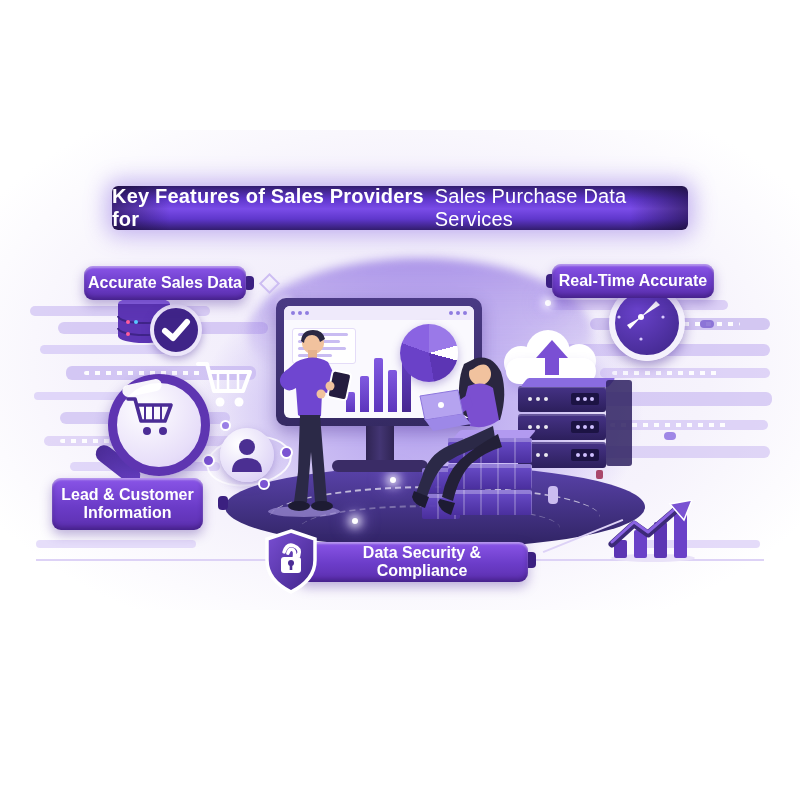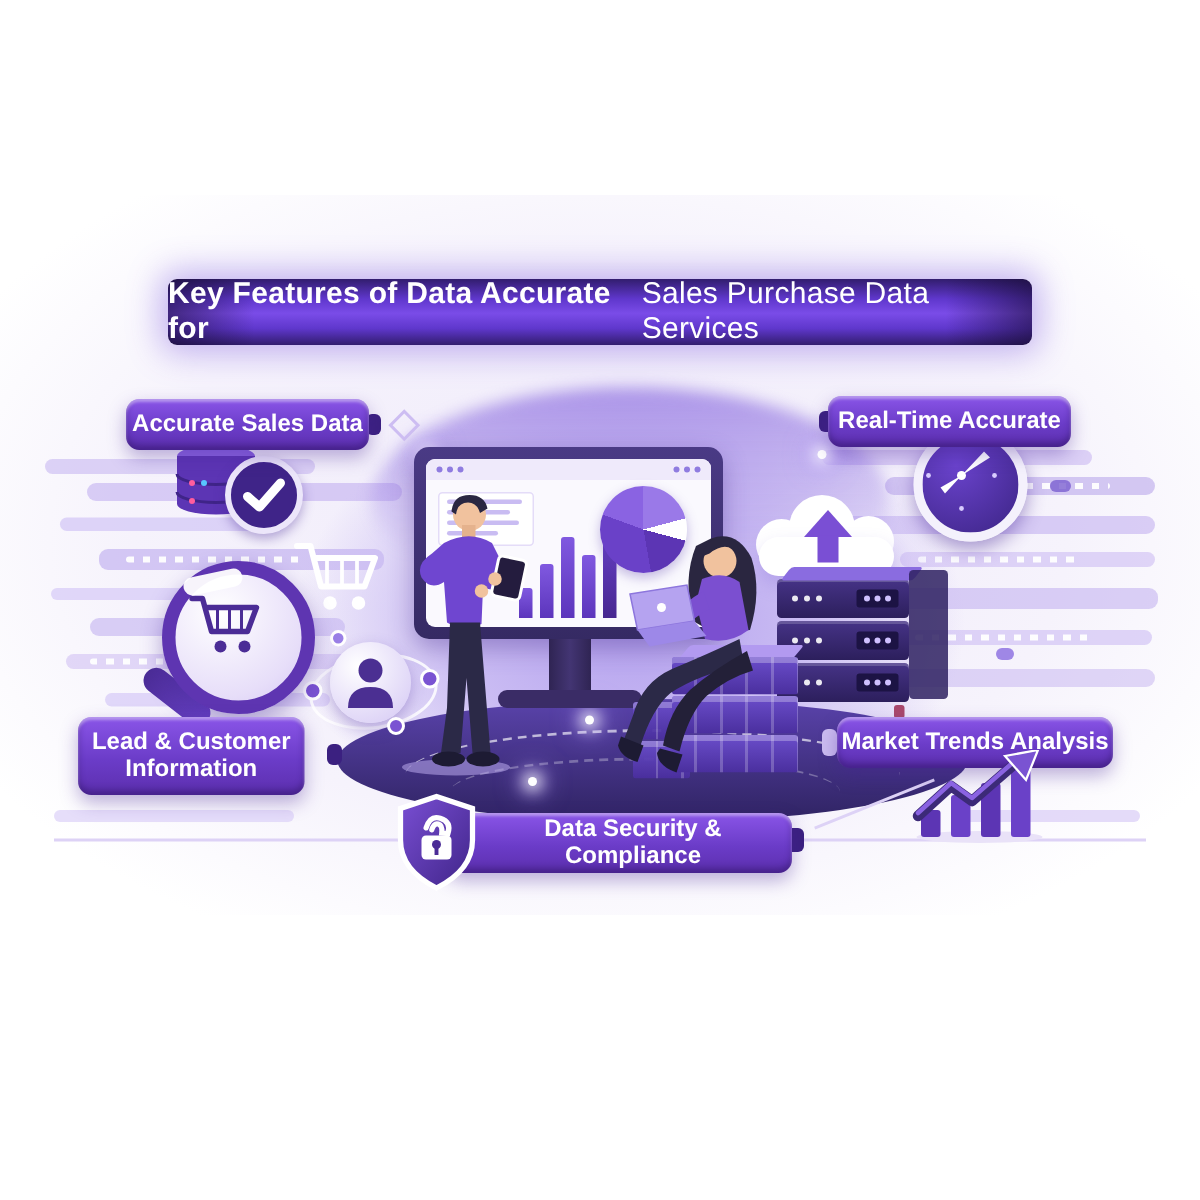--- a/index.html
+++ b/index.html
@@ -113,21 +113,21 @@
   <div class="abs arc" style="left:270px;top:486px;width:330px;height:60px;"></div>
   <div class="abs arc" style="left:300px;top:505px;width:260px;height:44px;opacity:.45"></div>
   <div class="glint" style="left:390px;top:477px;"></div>
   <div class="glint" style="left:497px;top:468px;"></div>
   <div class="glint" style="left:352px;top:518px;"></div>
   <div class="glint" style="left:545px;top:300px;"></div>
   <div class="glint" style="left:282px;top:300px;"></div>
   <div class="pinkflare" style="left:298px;top:392px;"></div>
 
   <div class="abs banner">
-    <span class="t1">Key Features of Data Accurate for</span>
+    <span class="t1">Key Features of Sales Providers for</span>
     <span class="t2">Sales Purchase Data Services</span>
   </div>
 
   <div class="abs mon-frame"></div>
   <div class="abs mon-screen">
     <div class="chromebar">
       <span class="cdot" style="left:7px"></span>
         <span class="cdot" style="left:14px"></span>
         <span class="cdot" style="left:21px"></span>
       <span class="cdot" style="right:21px"></span>
@@ -338,23 +338,20 @@
   <div class="pill" style="left:552px;top:264px;width:162px;height:34px;font-size:16px;">
     <span>Real-Time Accurate</span>
   </div>
   <div class="knob" style="left:546px;top:274px;width:10px;height:14px;"></div>
 
   <div class="pill" style="left:52px;top:478px;width:151px;height:52px;font-size:16px;padding:0 8px;box-sizing:border-box;">
     <span>Lead &amp; Customer Information</span>
   </div>
   <div class="knob" style="left:218px;top:496px;width:10px;height:14px;"></div>
 
-  <div class="pill" style="left:558px;top:478px;width:184px;height:34px;font-size:16px;">
-    <span>Market Trends Analysis</span>
-  </div>
   <div class="knob" style="left:548px;top:486px;width:10px;height:18px;background:#cbbcf0;"></div>
 
   <div class="pill" style="left:298px;top:542px;width:230px;height:40px;font-size:16px;padding-left:18px;box-sizing:border-box;">
     <span>Data Security &amp; Compliance</span>
   </div>
   <div class="knob" style="left:524px;top:552px;width:12px;height:16px;"></div>
 
   <div class="icon" style="left:262px;top:528px;z-index:45">
     <svg width="58" height="68" viewBox="0 0 58 68">
       <defs>

